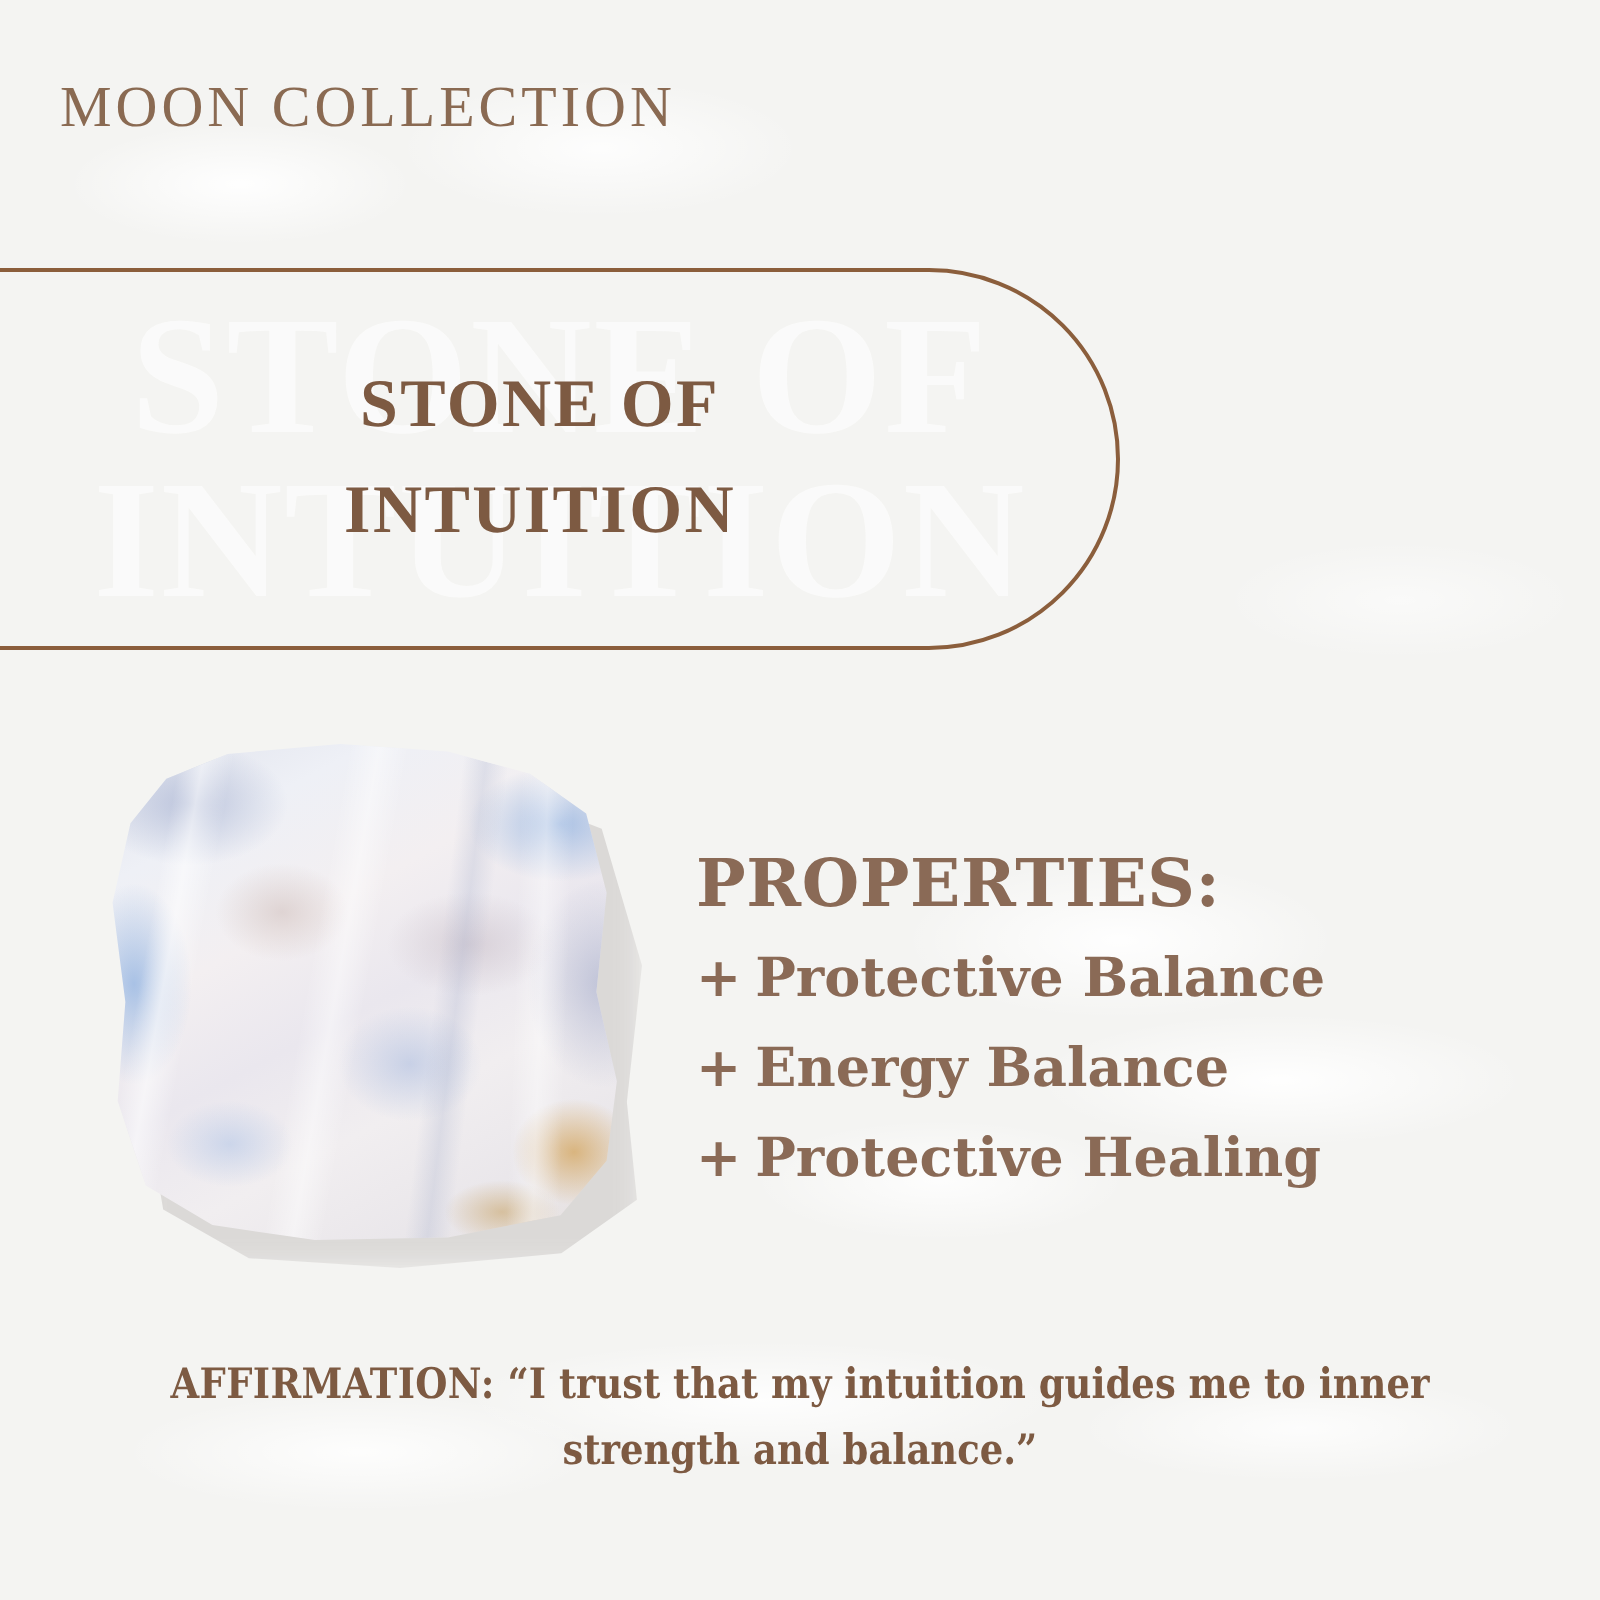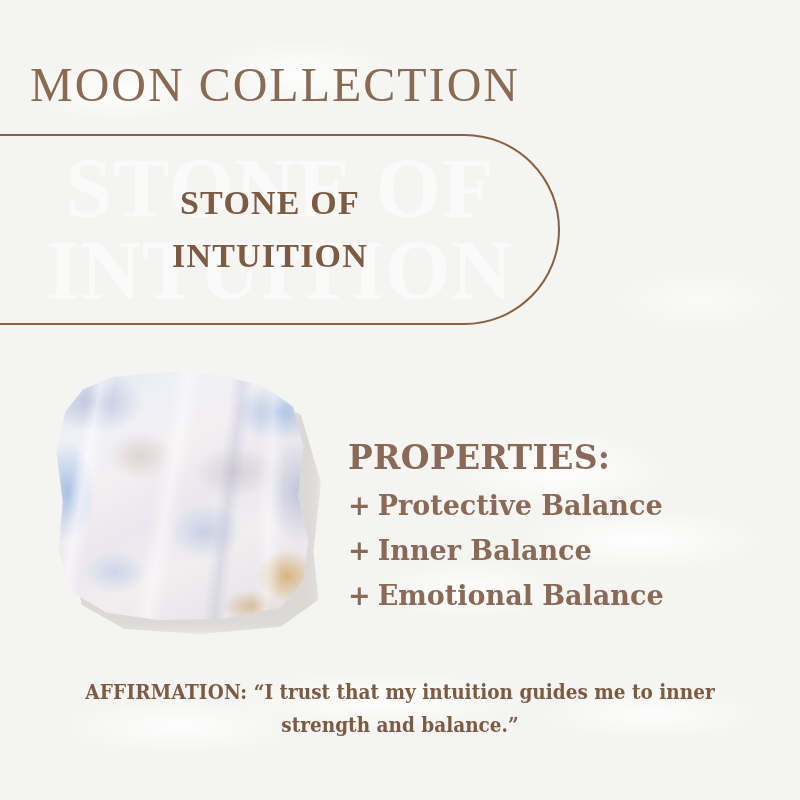--- a/index.html
+++ b/index.html
@@ -36,24 +36,24 @@
       radial-gradient(ellipse 200px 40px at 380px 700px, rgba(255,255,255,.90) 0%, rgba(255,255,255,0) 74%),
       radial-gradient(ellipse 160px 40px at 180px 726px, rgba(255,255,255,.85) 0%, rgba(255,255,255,0) 74%),
       radial-gradient(ellipse 150px 36px at 650px 714px, rgba(255,255,255,.80) 0%, rgba(255,255,255,0) 74%),
       radial-gradient(ellipse 120px 40px at 700px 300px, rgba(255,255,255,.55) 0%, rgba(255,255,255,0) 74%);
   }
 
   
   #collection-title {
     position: absolute;
     left: 30px;
-    top: 59px;
-    z-index: 5;
-    font-family: "Liberation Serif", serif;
-    font-size: 48px;
+    top: 39px;
+    z-index: 5;
+    font-family: "Liberation Serif", serif;
+    font-size: 29px;
     letter-spacing: 2.0px;
     color: #8a6a52;
     white-space: nowrap;
     line-height: 1.1;
   }
 
   
   #title-band {
     position: absolute;
     left: -120px;
@@ -158,21 +158,21 @@
       linear-gradient(97deg, rgba(160,170,200,0) 62%, rgba(160,170,200,.25) 66%, rgba(160,170,200,0) 70%),
       linear-gradient(92deg, rgba(255,255,255,0) 78%, rgba(255,255,255,.40) 83%, rgba(255,255,255,0) 88%);
     mix-blend-mode: normal;
     pointer-events: none;
   }
 
   
   #properties {
     position: absolute;
     left: 348px;
-    top: 440px;
+    top: 424px;
     z-index: 5;
     width: 420px;
   }
   #properties-heading {
     font-family: "DejaVu Serif", "Liberation Serif", serif;
     font-weight: bold;
     font-size: 33px;
     letter-spacing: .3px;
     color: #8a6a56;
     line-height: 1.1;
@@ -241,22 +241,22 @@
     </div>
   </div>
 
   <div id="properties">
     <div id="properties-heading">PROPERTIES:</div>
 
     <div class="property-item">
       <span class="property-plus">+</span><span>Protective Balance</span>
     </div>
     <div class="property-item">
-      <span class="property-plus">+</span><span>Inner Balance</span>
+      <span class="property-plus">+</span><span>Energy Balance</span>
     </div>
     <div class="property-item">
-      <span class="property-plus">+</span><span>Emotional Balance</span>
+      <span class="property-plus">+</span><span>Protective Healing</span>
     </div>
   </div>
 
   <div id="affirmation"><span id="affirmation-label">AFFIRMATION:</span><span> “I trust that my intuition guides me to inner strength and balance.”</span></div>
 
 </div>
 
 </body></html>

